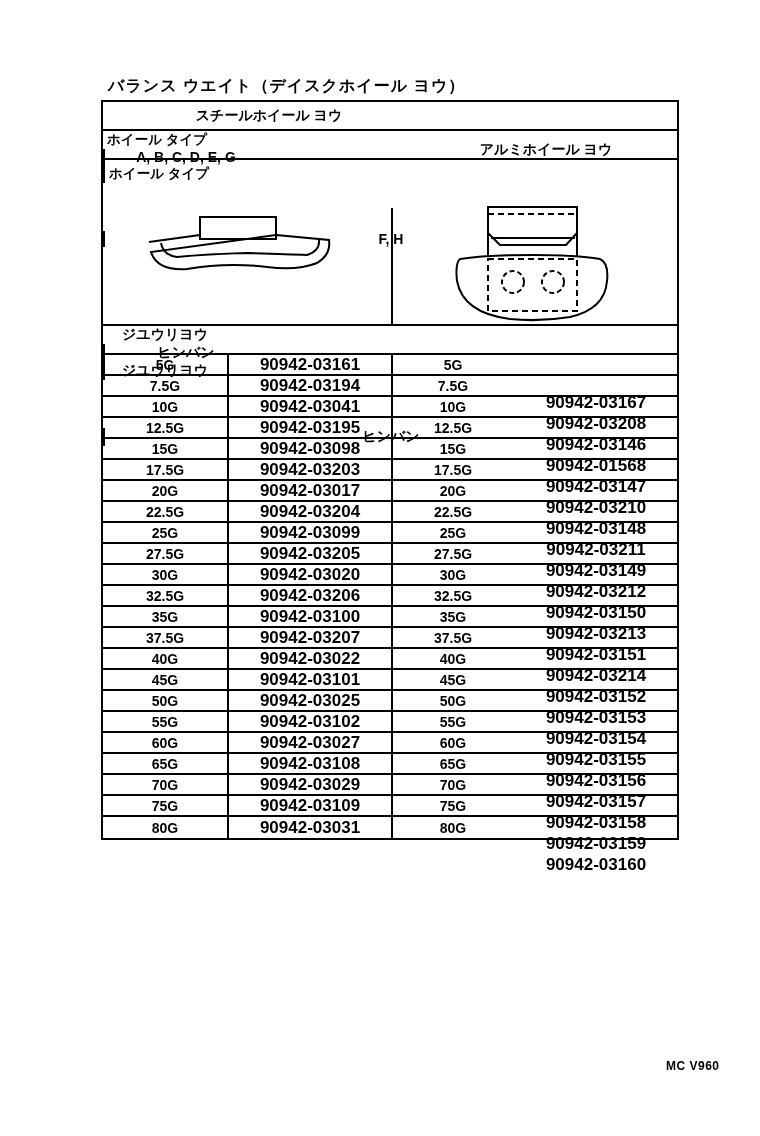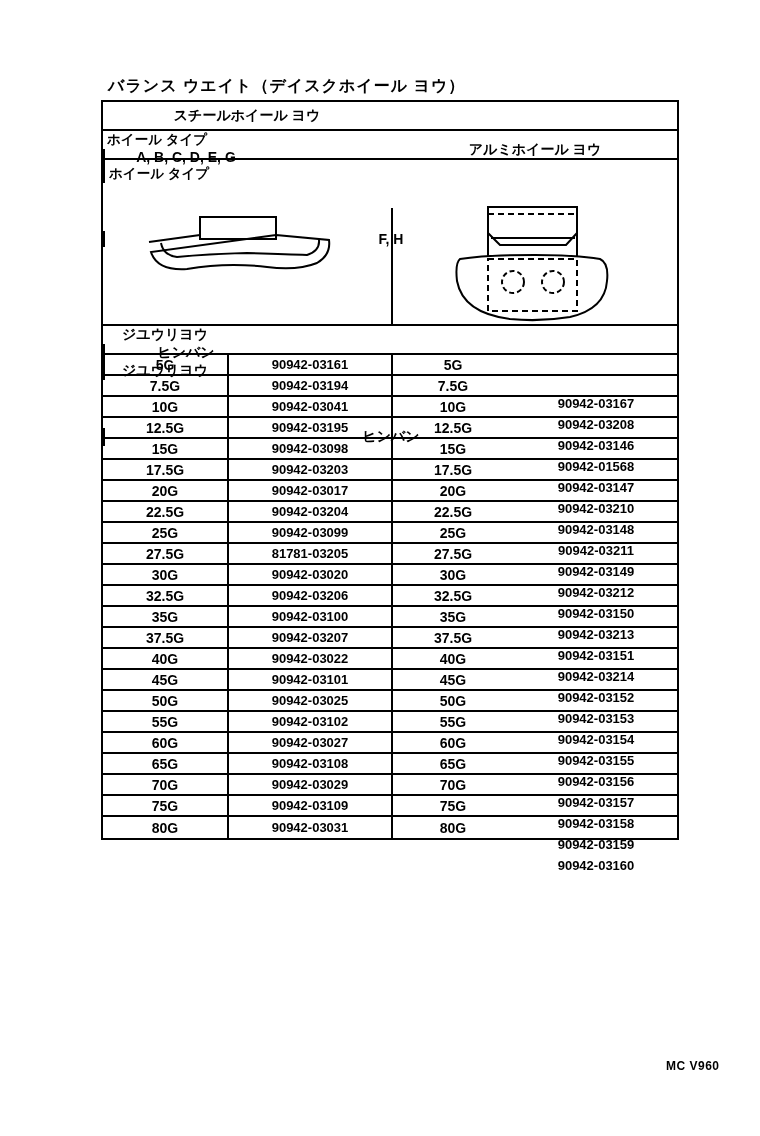--- a/index.html
+++ b/index.html
@@ -7,27 +7,27 @@
          font-family:"Liberation Sans", sans-serif; color:#000; }
   .title { position:absolute; left:108px; top:76px; font-size:16px; font-weight:bold; letter-spacing:1px; }
   .tbl { position:absolute; left:101px; top:100px; width:578px; border:2px solid #000; box-sizing:border-box; }
   .row { display:flex; border-bottom:2px solid #000; box-sizing:border-box; }
   .row:last-child { border-bottom:none; }
   .cell { display:flex; align-items:center; justify-content:center; box-sizing:border-box;
           font-weight:bold; font-size:14px; }
   .bl { border-left:2px solid #000; }
   .c1 { width:124px; } .c2 { width:164px; } .c3 { width:122px; } .c4 { flex:1;margin-top:48px; }
   .half { width:288px; }
-  .h-head { height:29px; font-size:15px; }
+  .h-head { height:29px; font-size:15px;padding-left:22px; }
   .h-type { height:29px;flex-direction:column; }
   .h-type .lbl { justify-content:flex-start; padding-left:4px; font-size:13.5px; }
   .h-img { height:166px; }
   .h-col { height:29px; font-size:16px;flex-direction:column; }
   .h-data { height:21px; }
-  .part { font-size:13px; }
+  .part { font-size:17px; }
   .footer { position:absolute; left:666px; top:1059px; font-size:12px; font-weight:bold; letter-spacing:0.5px; }
   svg { display:block; }
 </style>
 </head>
 <body>
 
 <div class="title">バランス ウエイト（デイスクホイール ヨウ）</div>
 
 <div class="tbl">
   <div class="row h-head">
@@ -107,21 +107,21 @@
         <div class="cell c2 bl part">90942-03204</div>
         <div class="cell c3 bl">22.5G</div>
         <div class="cell c4 bl part">90942-03211</div>
       </div><div class="row h-data">
         <div class="cell c1">25G</div>
         <div class="cell c2 bl part">90942-03099</div>
         <div class="cell c3 bl">25G</div>
         <div class="cell c4 bl part">90942-03149</div>
       </div><div class="row h-data">
         <div class="cell c1">27.5G</div>
-        <div class="cell c2 bl part">81781-03205</div>
+        <div class="cell c2 bl part">90942-03205</div>
         <div class="cell c3 bl">27.5G</div>
         <div class="cell c4 bl part">90942-03212</div>
       </div><div class="row h-data">
         <div class="cell c1">30G</div>
         <div class="cell c2 bl part">90942-03020</div>
         <div class="cell c3 bl">30G</div>
         <div class="cell c4 bl part">90942-03150</div>
       </div><div class="row h-data">
         <div class="cell c1">32.5G</div>
         <div class="cell c2 bl part">90942-03206</div>

